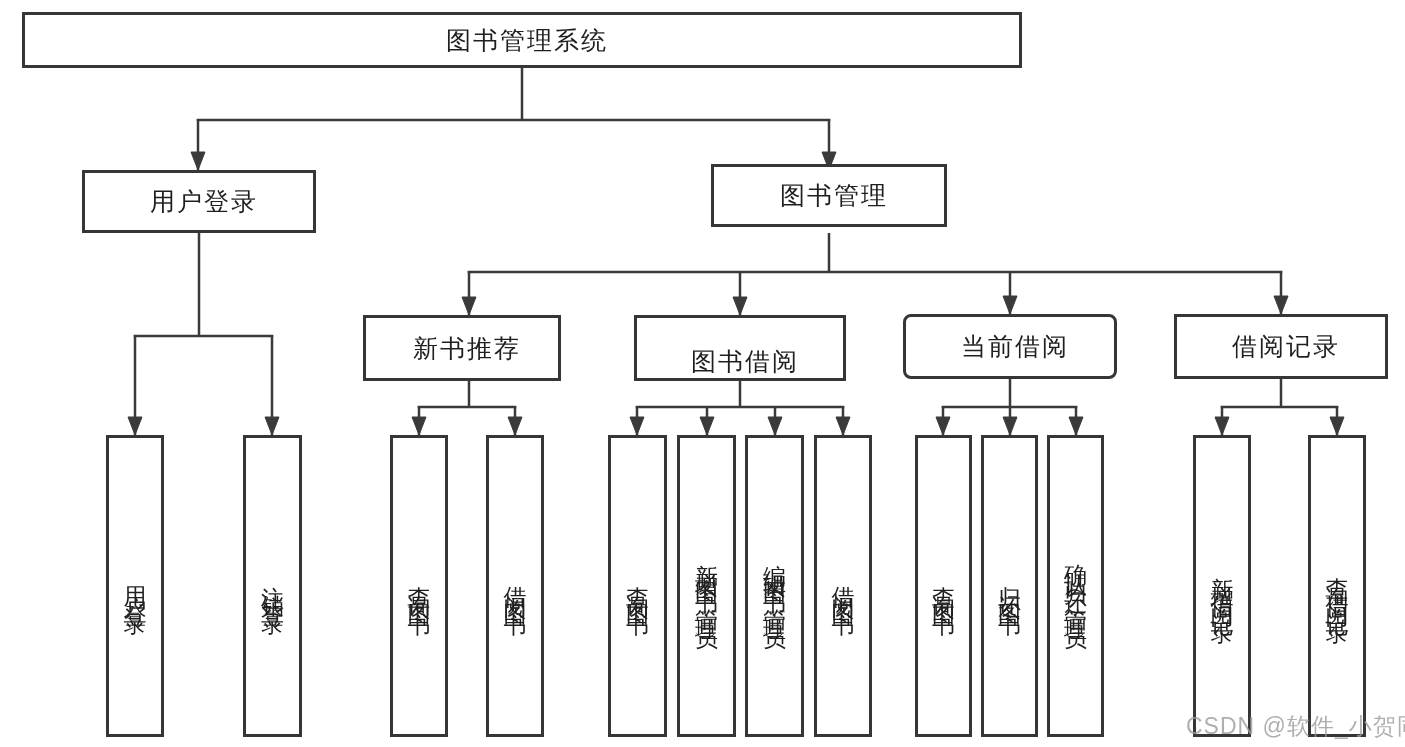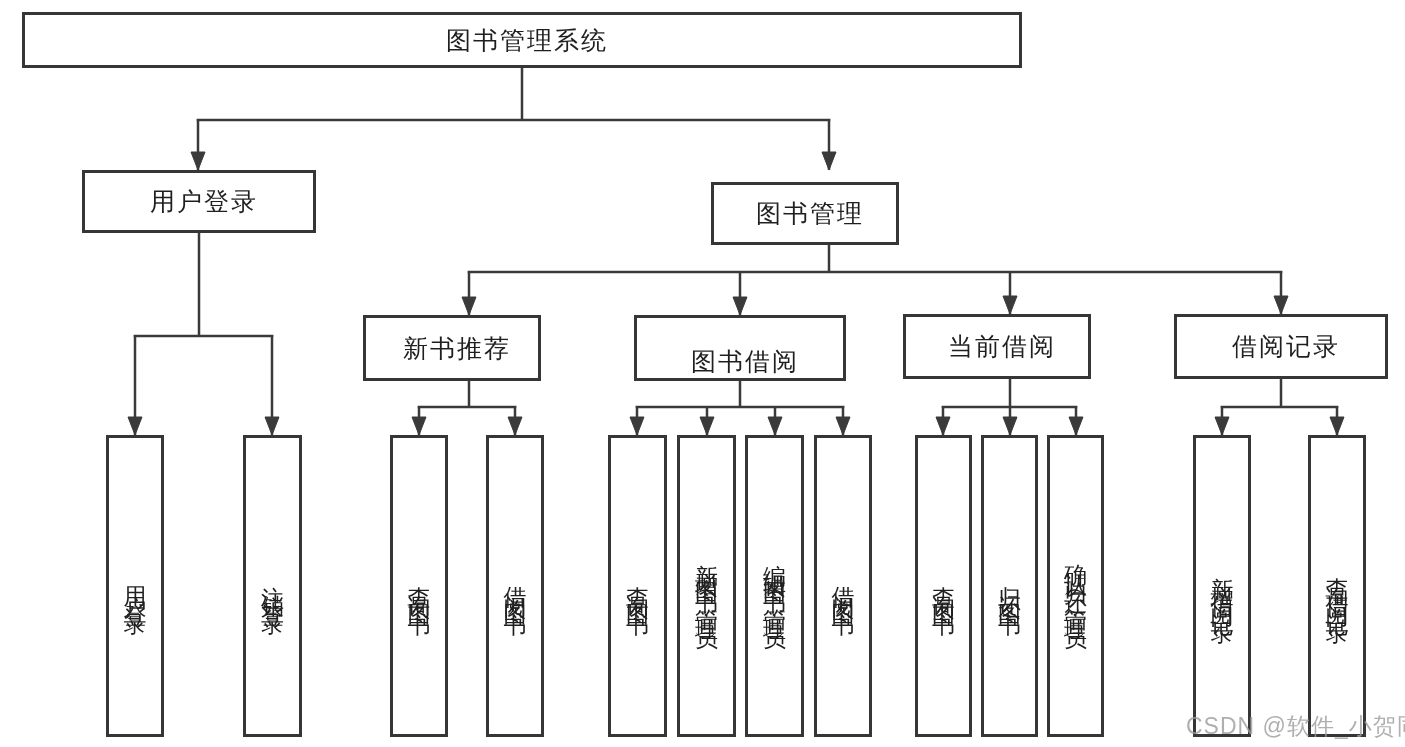--- a/index.html
+++ b/index.html
@@ -86,31 +86,31 @@
     </g>
   </svg>
 
   <div class="node h" style="left:22px; top:12px; width:1000px; height:56px;">
     <span>图书管理系统</span>
   </div>
 
   <div class="node h" style="left:82px; top:170px; width:234px; height:63px;">
     <span>用户登录</span>
   </div>
-  <div class="node h" style="left:711px; top:182px; width:188px; height:63px;">
+  <div class="node h" style="left:711px; top:164px; width:236px; height:63px;">
     <span>图书管理</span>
   </div>
 
-  <div class="node h" style="left:363px; top:315px; width:178px; height:66px;font-family:Liberation Serif, serif;">
+  <div class="node h" style="left:363px; top:315px; width:198px; height:66px;font-family:Liberation Serif, serif;">
     <span>新书推荐</span>
   </div>
   <div class="node h" style="left:634px; top:315px; width:212px; height:66px;align-items:flex-end;">
     <span>图书借阅</span>
   </div>
-  <div class="node h" style="left:903px; top:314px; width:188px; height:65px;">
+  <div class="node h" style="left:903px; top:314px; width:214px; height:65px;border-radius:8px;">
     <span>当前借阅</span>
   </div>
   <div class="node h" style="left:1174px; top:314px; width:214px; height:65px;">
     <span>借阅记录</span>
   </div>
 
   <div class="node leaf" style="left:106px; top:435px; width:58px; height:302px;">
     <span>用户登录</span>
   </div>
   <div class="node leaf" style="left:243px; top:435px; width:59px; height:302px;">

